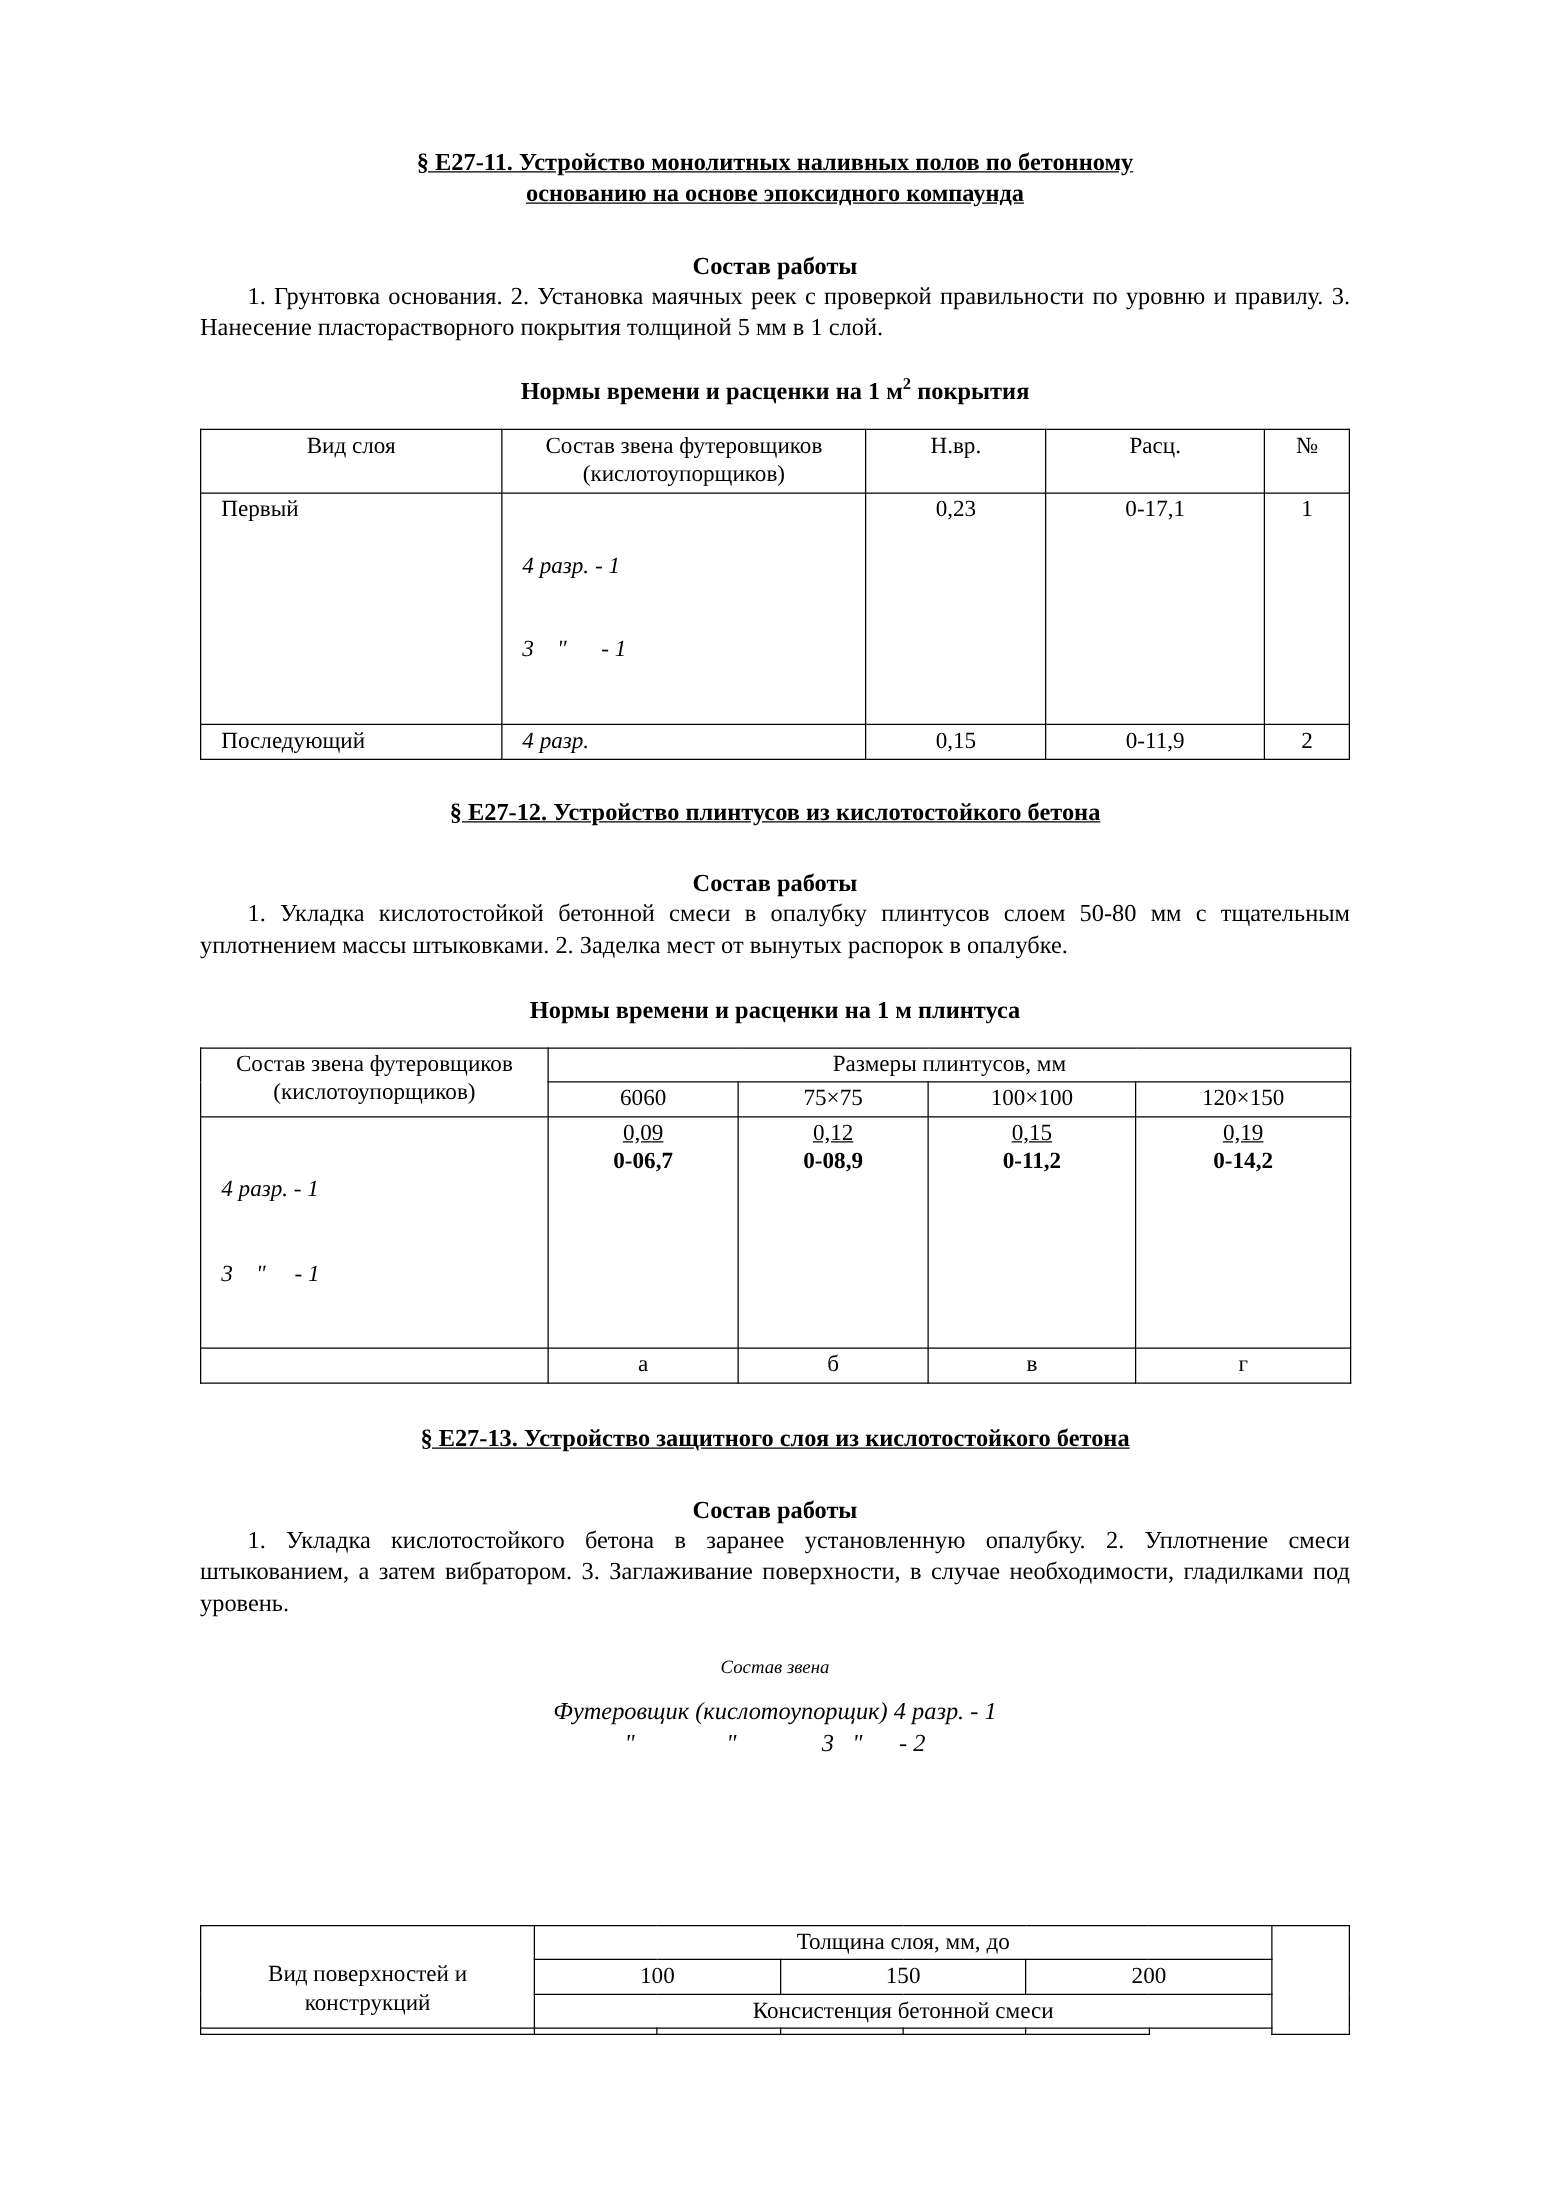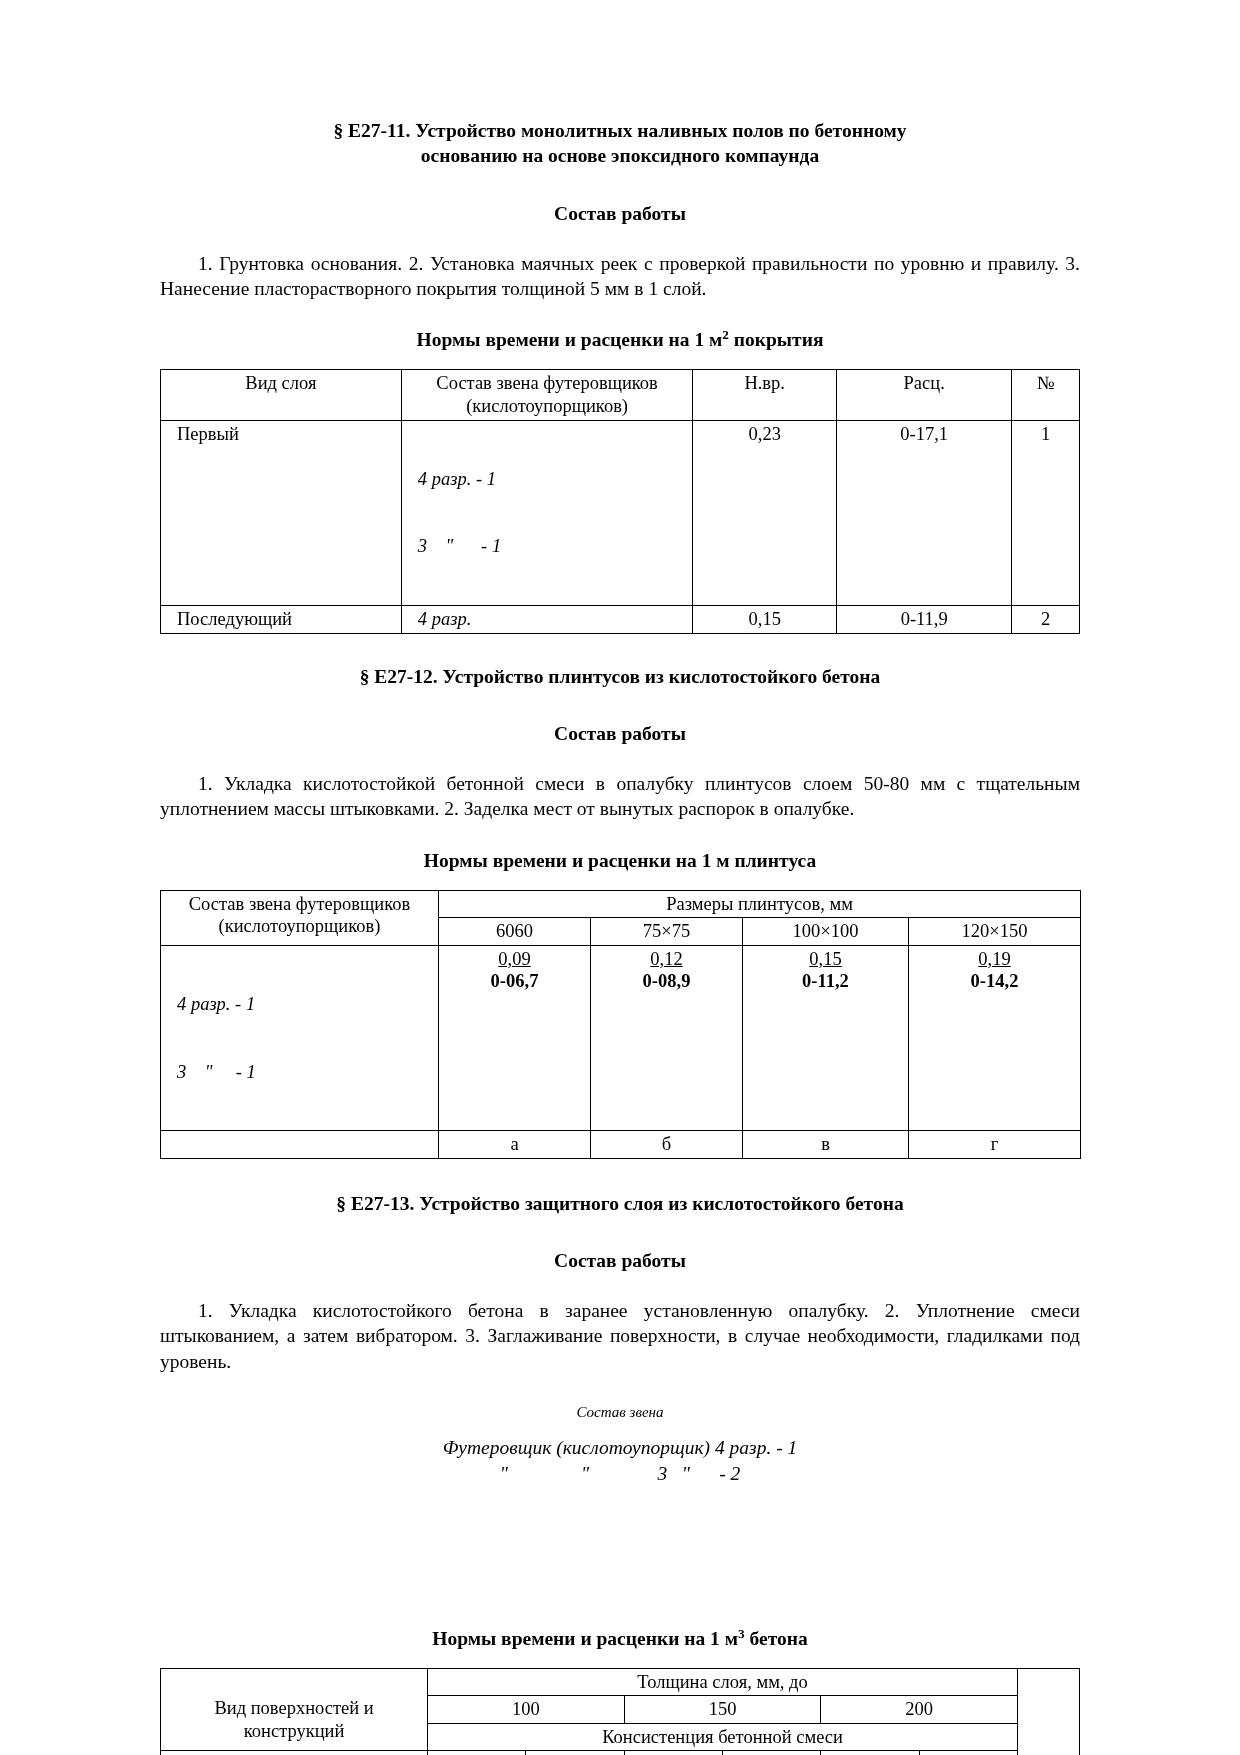--- a/index.html
+++ b/index.html
@@ -17,36 +17,36 @@
     box-sizing: border-box;
     padding: 118px 160px 60px 160px;
     position: relative;
     background: #fff;
   }
   .h-center {
     text-align: center;
     font-weight: bold;
     font-size: 19.5px;
     line-height: 1.30;
+    text-decoration: underline;
   }
   .sec-title {
     margin: 0 0 0 0;
   }
   .subhead {
     text-align: center;
     font-weight: bold;
     font-size: 19.5px;
     margin-top: 34px;
   }
   .para {
     font-size: 19.5px;
     line-height: 1.30;
     text-align: justify;
     text-indent: 38px;
-    margin-top: 26px;
   }
   .tbl-caption {
     text-align: center;
     font-weight: bold;
     font-size: 19.5px;
     margin-top: 28px;
   }
   sup { font-size: 0.68em; vertical-align: super; line-height: 0; }
 
   table.doc {
@@ -239,23 +239,20 @@
 
   <div class="crew-title">Состав звена</div>
 
   <div class="crew-lines">
     <span class="ln">Футеровщик (кислотоупорщик) 4 разр. - 1</span>
     <span class="ln">"               "              3   "      - 2</span>
   </div>
 
   <div class="spacer-lg"></div>
 
-  <div class="tbl-caption">
-    <span>Нормы времени и расценки на 1 м</span><sup>3</sup><span> бетона</span>
-  </div>
 
   <table class="doc t3">
     <colgroup>
       <col style="width:250px">
       <col style="width:92px">
         <col style="width:92px">
       <col style="width:92px">
         <col style="width:92px">
       <col style="width:92px">
         <col style="width:92px">

